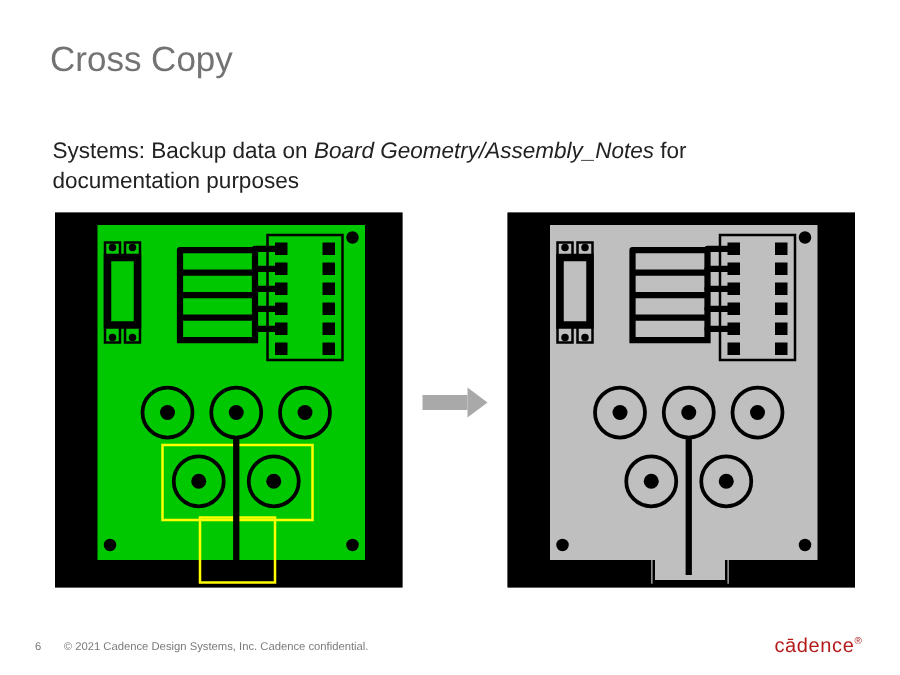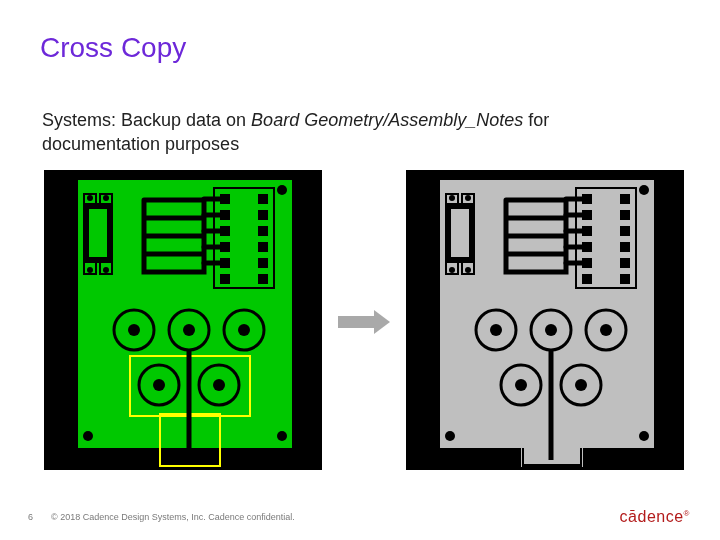--- a/index.html
+++ b/index.html
@@ -9,21 +9,21 @@
     background: #fff;
     font-family: Arial, Helvetica, sans-serif;
     position: relative;
     overflow: hidden;
   }
   .title {
     position: absolute;
     left: 40px;
     top: 32px;
     font-size: 28px;
-    color: #6d28d9;
+    color: #737373;
     font-weight: 400;
   }
   .subtitle {
     position: absolute;
     left: 42px;
     top: 108px;
     font-size: 18px;
     color: #222;
     line-height: 1.35;
     width: 620px;
@@ -226,18 +226,18 @@
       <circle cx="44" cy="266" r="5" fill="#000"></circle>
       <circle cx="238" cy="266" r="5" fill="#000"></circle>
       <circle cx="238" cy="20" r="5" fill="#000"></circle>
     </svg>
   </div>
 
 </div>
 
 <div class="footer">
   <span>6</span>
-  <span>© 2018 Cadence Design Systems, Inc. Cadence confidential.</span>
+  <span>© 2021 Cadence Design Systems, Inc. Cadence confidential.</span>
 </div>
 
 <div class="logo">
   <span>cādence</span><sup>®</sup>
 </div>
 
 </body></html>

